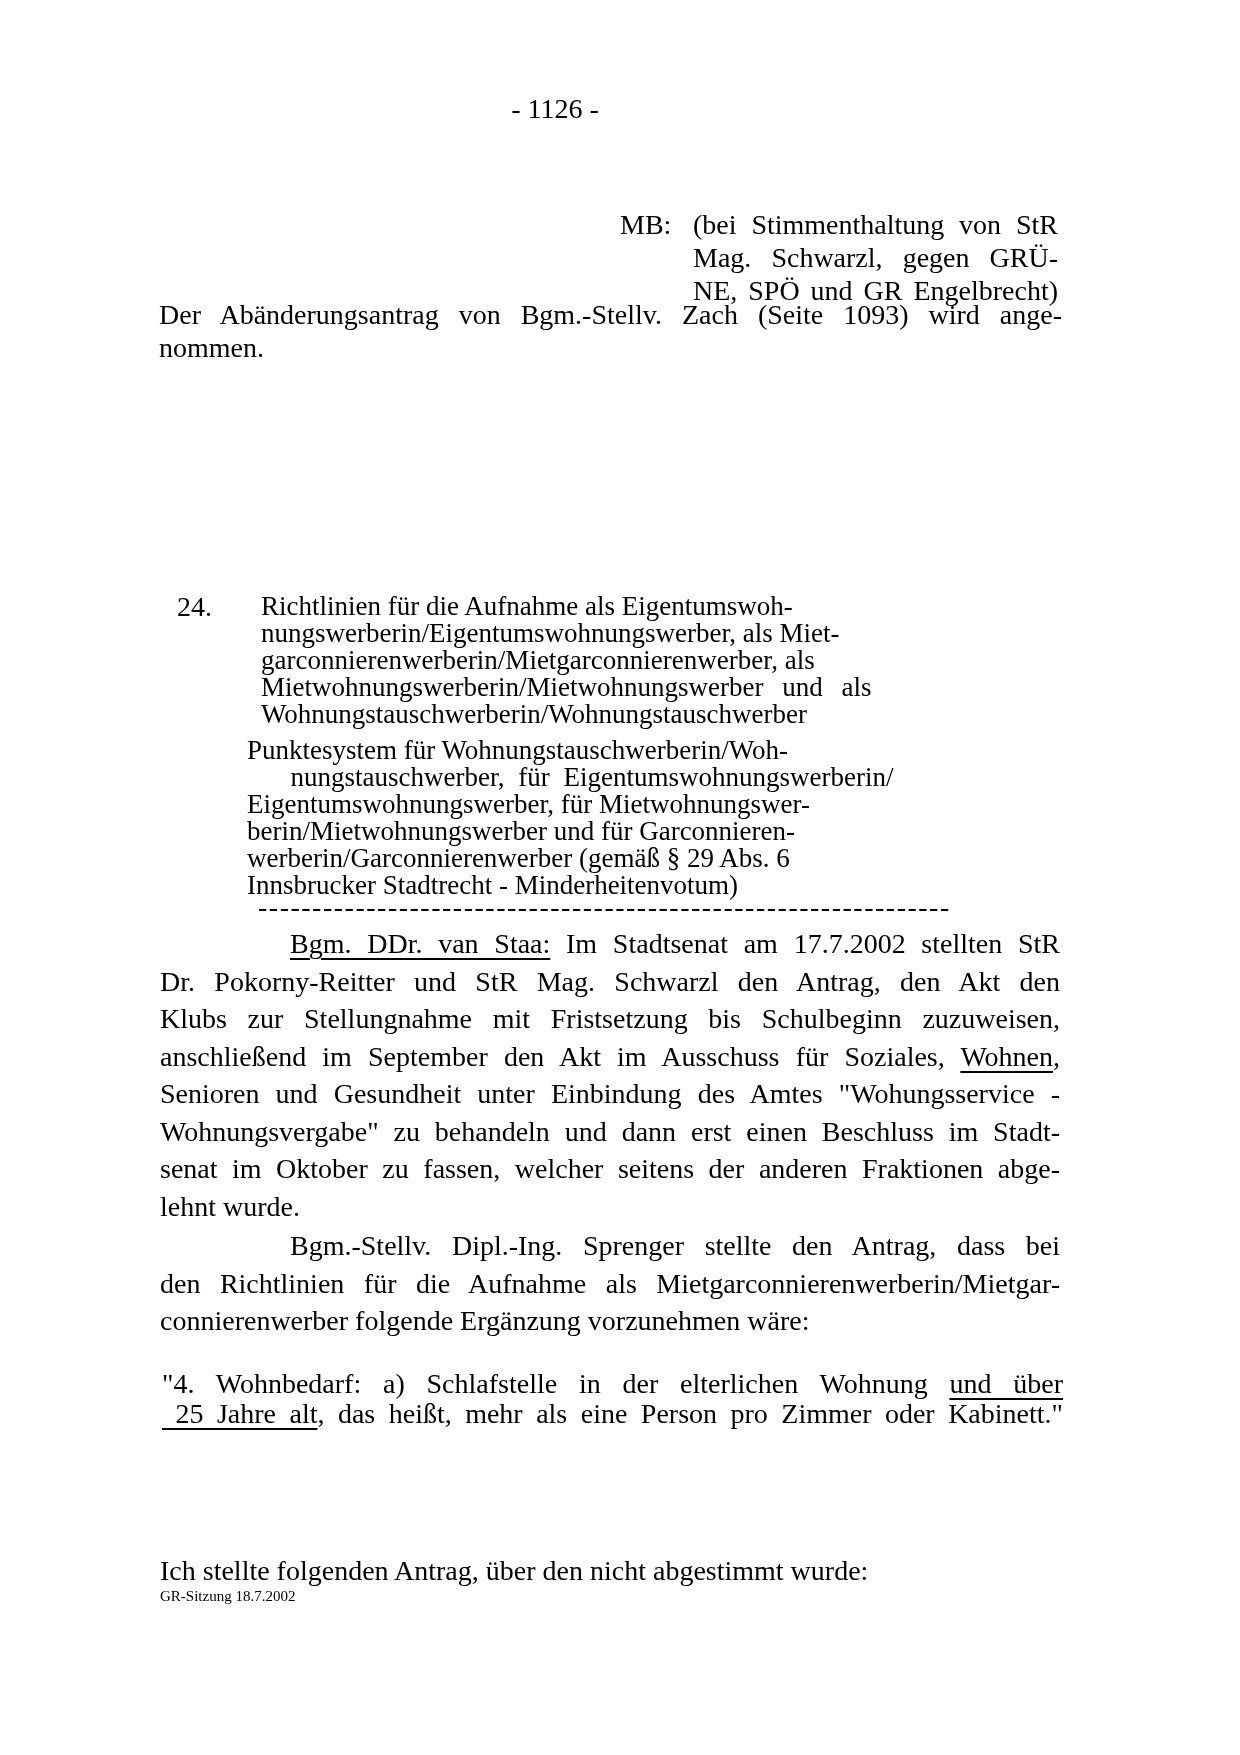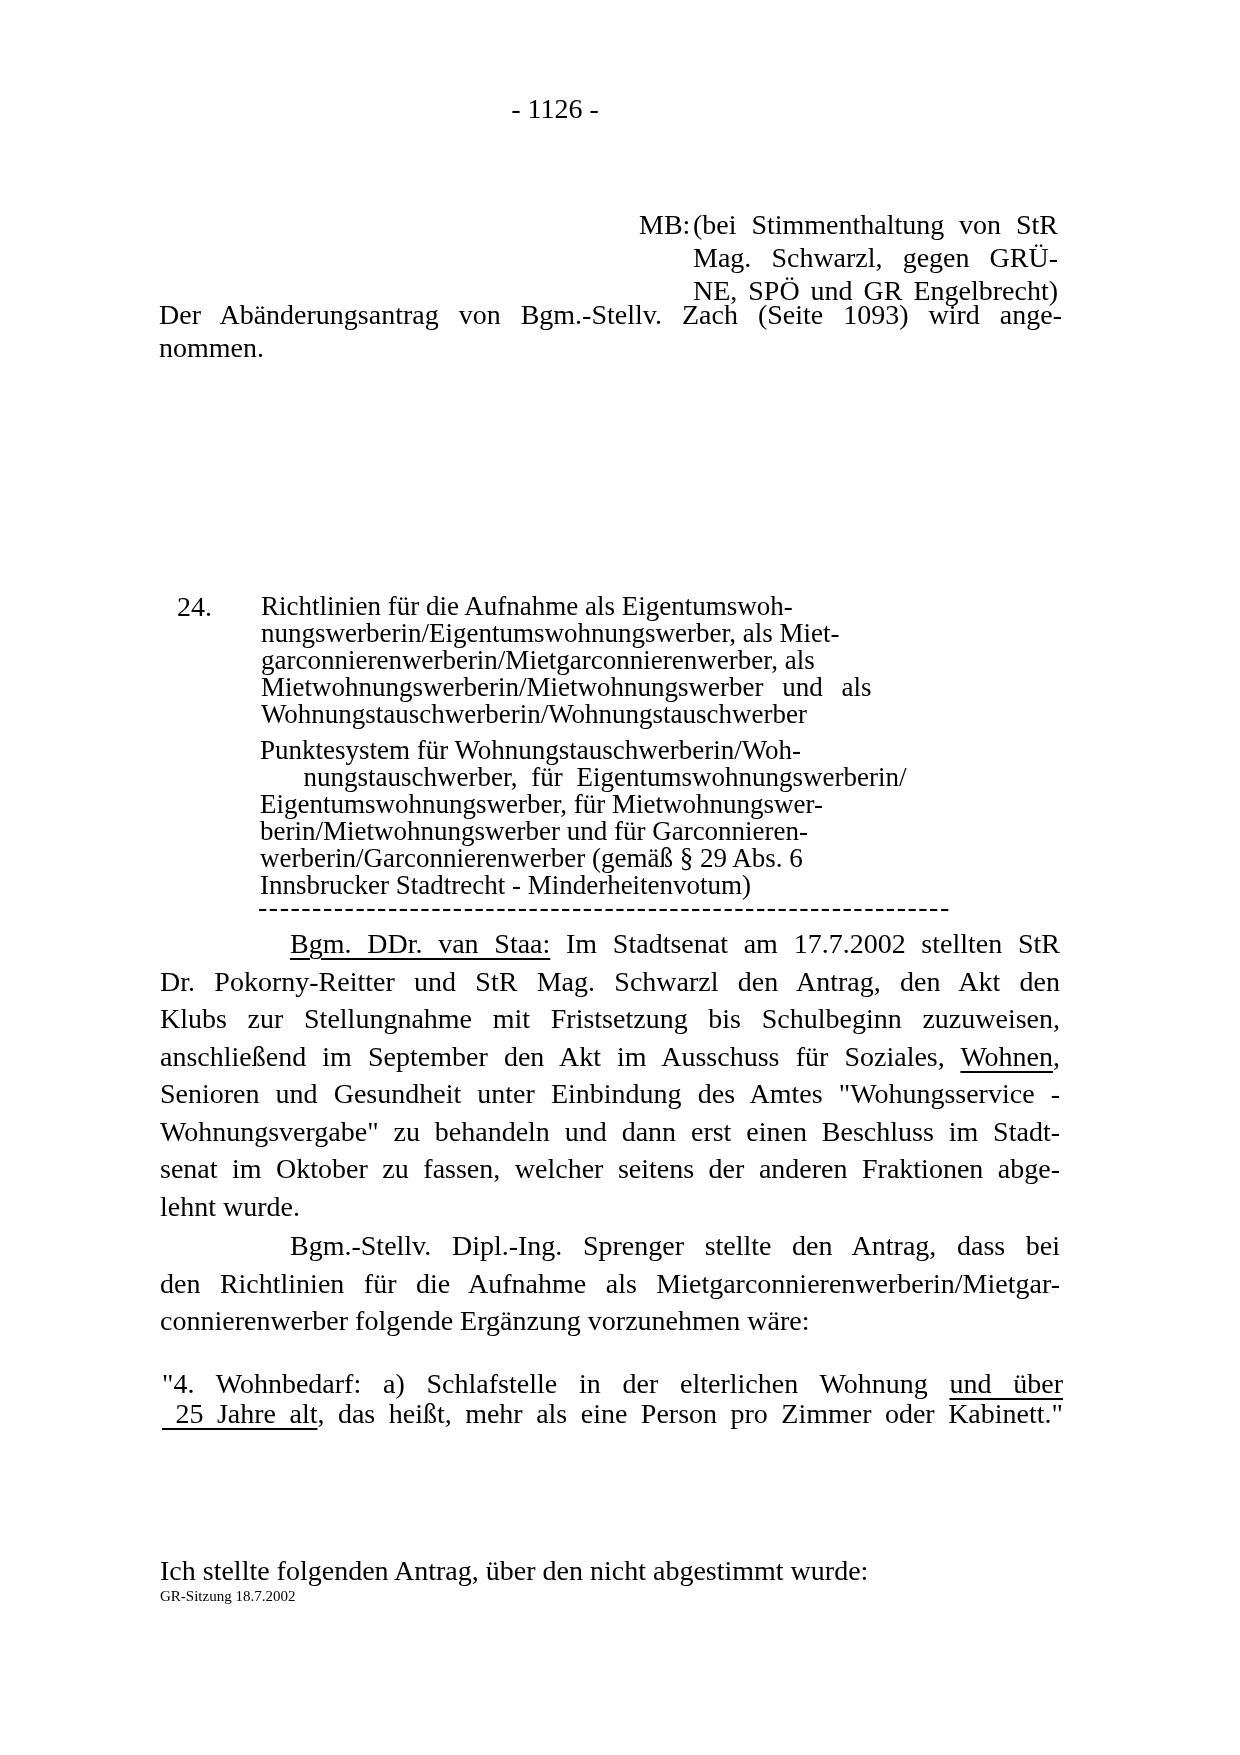--- a/index.html
+++ b/index.html
@@ -11,29 +11,29 @@
     font-family:Liberation Serif, serif;
     overflow:hidden;
   }
   .abs { position:absolute; }
   
   .jl { text-align:justify; text-align-last:justify; }
   .u  { text-decoration:underline; text-decoration-thickness:2.2px; text-underline-offset:5px; }
 
   .pagenum   { top:92px;  left:430px; width:250px; font-size:28px; line-height:33px; text-align:center; }
 
-  .mb-label  { top:208px; left:620px; font-size:28px; line-height:33px;margin-left:19px; }
+  .mb-label  { top:208px; left:620px; font-size:28px; line-height:33px; }
   .mb-body   { top:208px; left:693px; width:365px; font-size:28px; line-height:33px; }
 
   .para1     { top:298px; left:159px; width:903px; font-size:28px; line-height:33px; }
   .para2     { top:388px; left:159px; width:903px; font-size:28px; line-height:33px; }
 
   .item-num  { top:593px; left:177px; font-size:28px; line-height:27px; }
   .item-title{ top:593px; left:261px; width:690px; font-size:27px; line-height:27px; }
-  .item-sub  { top:737px; left:260px; width:690px; font-size:27px; line-height:27px; }
+  .item-sub  { top:737px; left:247px; width:690px; font-size:27px; line-height:27px; }
   .ws12      { word-spacing:12px; }
   .ws7       { word-spacing:7px;text-align:center; }
 
   .separator { top:893px; left:258px; width:692px; font-size:28px; line-height:27px;
                letter-spacing:1.5px; white-space:nowrap; overflow:hidden; }
 
   .narr1     { top:925px;  left:160px; width:900px; font-size:28px; line-height:37.5px; }
   .narr2     { top:1227px; left:160px; width:900px; font-size:28px; line-height:37.5px; }
   .indent    { padding-left:130px; }
 

